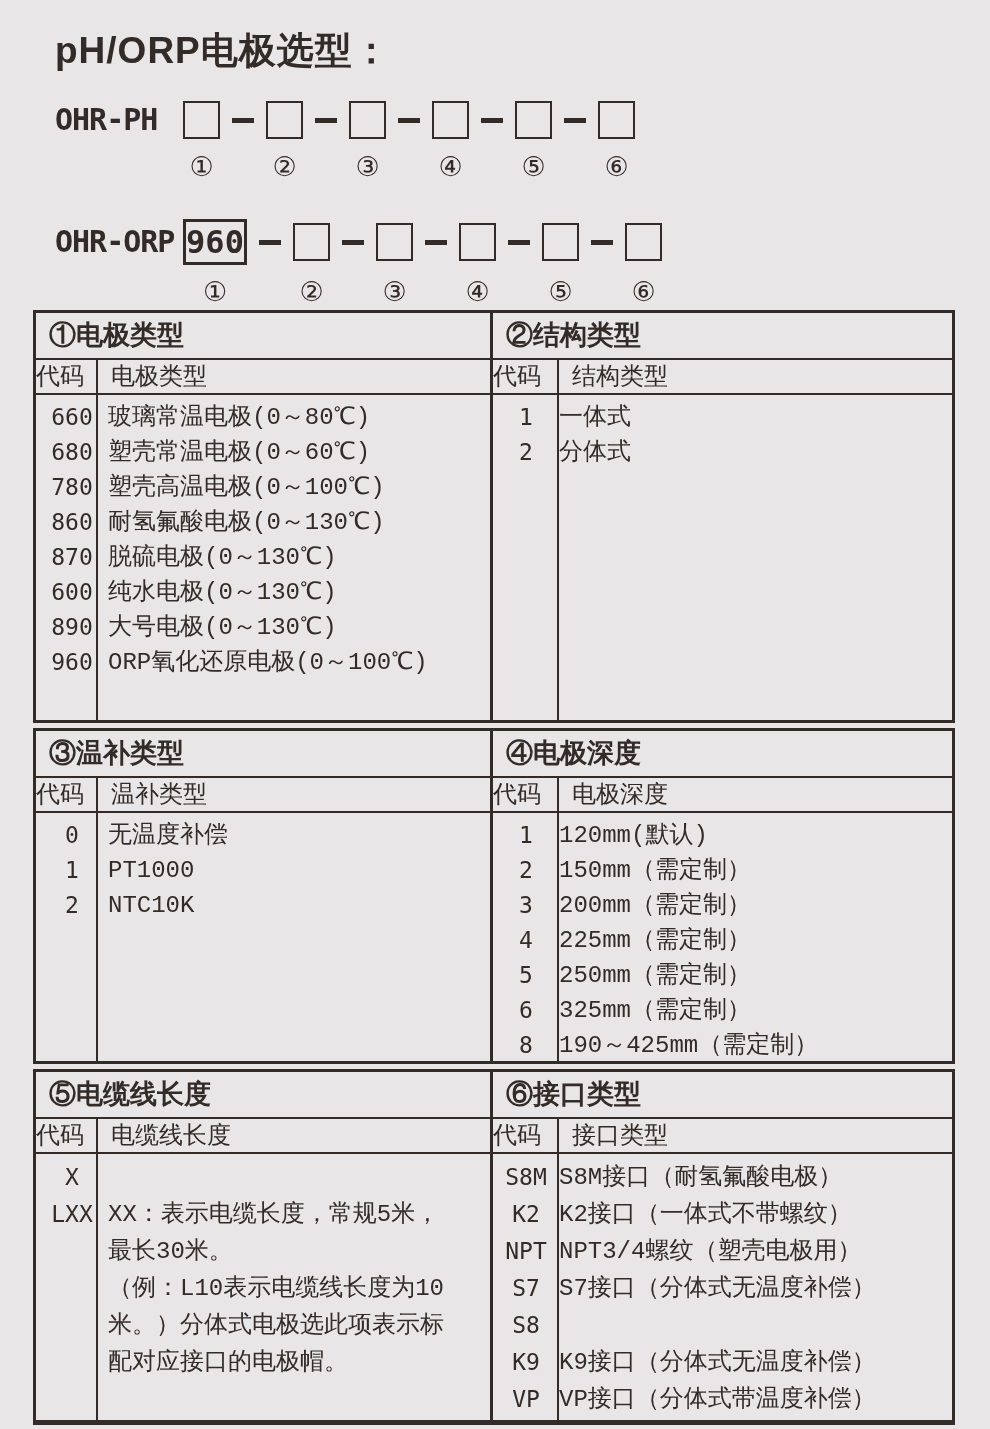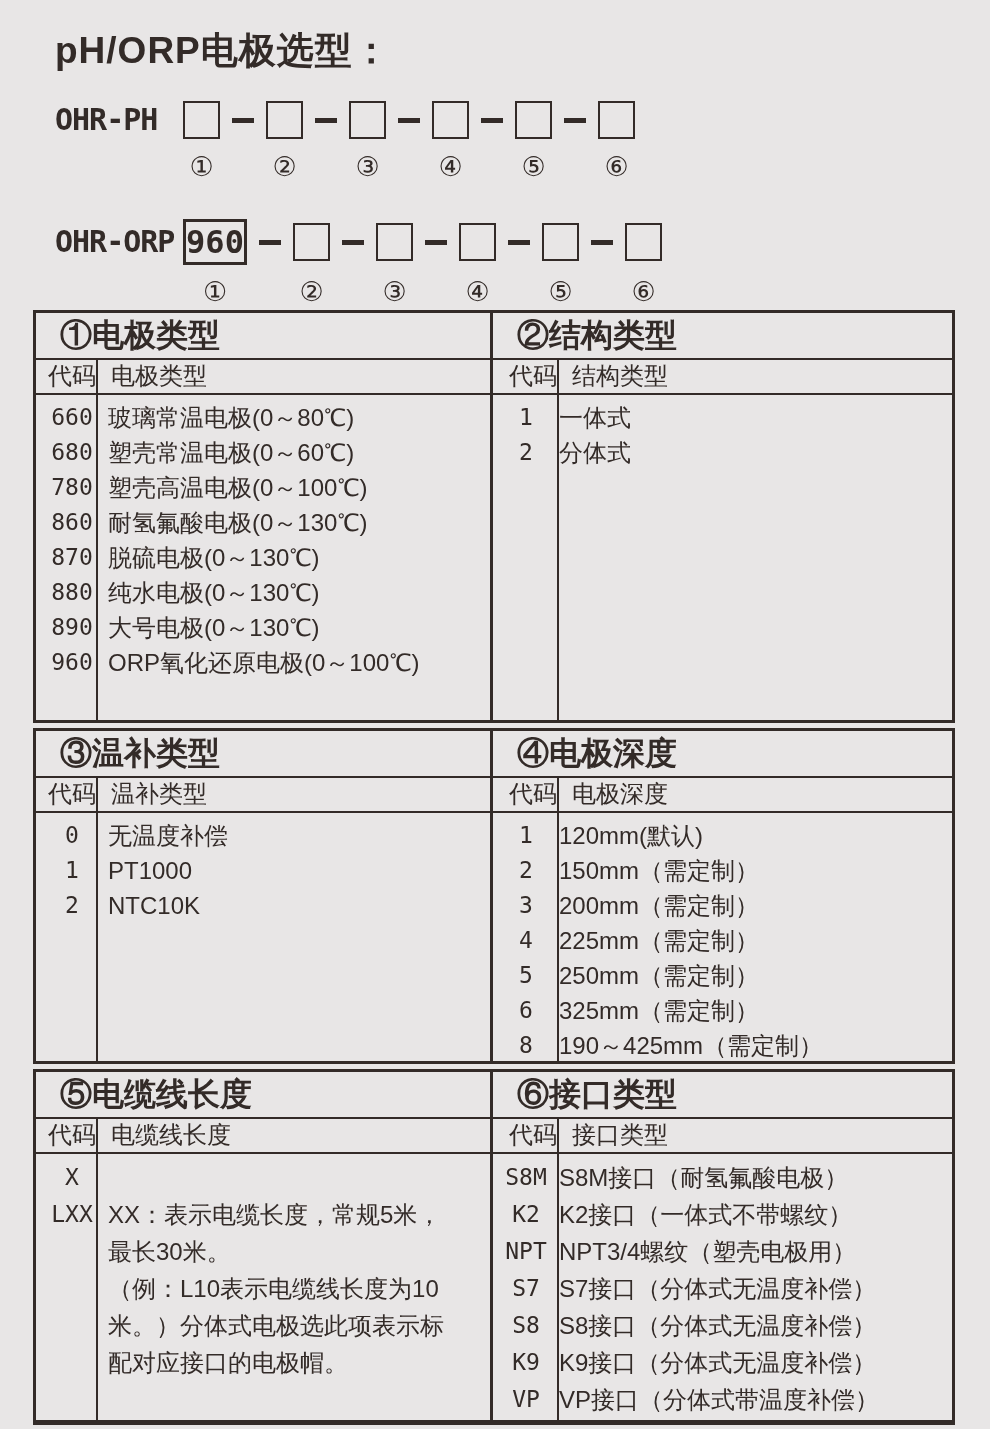--- a/index.html
+++ b/index.html
@@ -65,50 +65,50 @@
   .band + .band{margin-top:5px;}
   .band-0{height:413px;}
   .band-1{height:336px;}
   .band-2{height:356px;border-bottom-width:5px;}
   .half{display:flex;flex-direction:column;box-sizing:border-box;min-width:0;}
   .half.left{width:454px;flex-shrink:0;}
   .half.right{flex:1;border-left:3px solid var(--ink);}
   .sec-title{
     box-sizing:border-box;height:47px;
     border-bottom:2px solid var(--ink);
-    font-size:32px;font-weight:bold;line-height:45px;
-    padding-left:24px;
+    font-size:27px;font-weight:bold;line-height:45px;
+    padding-left:13px;
   }
   .sec-head{
     display:flex;box-sizing:border-box;height:35px;
     border-bottom:2px solid var(--ink);
     font-size:24px;
   }
   .code-h{
     box-sizing:border-box;width:62px;flex-shrink:0;
     border-right:2px solid var(--ink);
-    text-align:right;line-height:32px;
+    text-align:left;line-height:32px;
   }
   .right .code-h{width:66px;}
   .desc-h{flex:1;padding-left:13px;line-height:32px;border-radius:8px;}
   .sec-body{
     position:relative;flex:1;
     padding-top:5px;font-size:24px;
     overflow:hidden;
   }
   .vline{position:absolute;top:0;bottom:0;width:2px;background:var(--ink);}
   .left  .vline{left:60px;}
   .right .vline{left:64px;}
   .row{display:flex;}
   .band-0 .row{line-height:35px;}
   .band-1 .row{line-height:35px;}
   .band-2 .row{line-height:37px;}
   .code{width:72px;flex-shrink:0;text-align:center;font-size:23px;}
   .right .code{width:66px;}
-  .desc{flex:1;white-space:pre-line;}
+  .desc{flex:1;white-space:pre-line;font-family:Liberation Mono, monospace;}
 </style>
 </head>
 <body>
 
 <div class="page">
   <div class="title">pH/ORP电极选型：</div>
   <div id="models">
       <div class="model-row m0">
         <div class="model-prefix mono">OHR-PH</div>
         <div class="slot">
@@ -222,21 +222,21 @@
             </div>
             <div class="row">
               <div class="code mono">860</div>
               <div class="desc">耐氢氟酸电极(0～130℃)</div>
             </div>
             <div class="row">
               <div class="code mono">870</div>
               <div class="desc">脱硫电极(0～130℃)</div>
             </div>
             <div class="row">
-              <div class="code mono">880</div>
+              <div class="code mono">600</div>
               <div class="desc">纯水电极(0～130℃)</div>
             </div>
             <div class="row">
               <div class="code mono">890</div>
               <div class="desc">大号电极(0～130℃)</div>
             </div>
             <div class="row">
               <div class="code mono">960</div>
               <div class="desc">ORP氧化还原电极(0～100℃)</div>
             </div>
@@ -364,21 +364,20 @@
             <div class="row">
               <div class="code mono">NPT</div>
               <div class="desc">NPT3/4螺纹（塑壳电极用）</div>
             </div>
             <div class="row">
               <div class="code mono">S7</div>
               <div class="desc">S7接口（分体式无温度补偿）</div>
             </div>
             <div class="row">
               <div class="code mono">S8</div>
-              <div class="desc">S8接口（分体式无温度补偿）</div>
             </div>
             <div class="row">
               <div class="code mono">K9</div>
               <div class="desc">K9接口（分体式无温度补偿）</div>
             </div>
             <div class="row">
               <div class="code mono">VP</div>
               <div class="desc">VP接口（分体式带温度补偿）</div>
             </div>
           </div>

